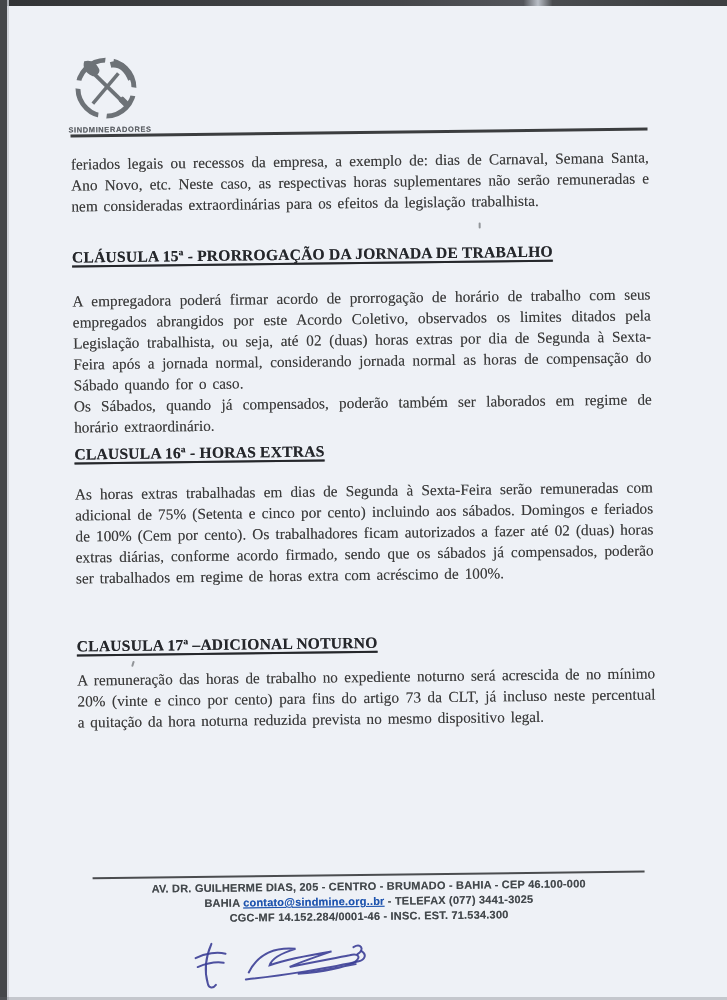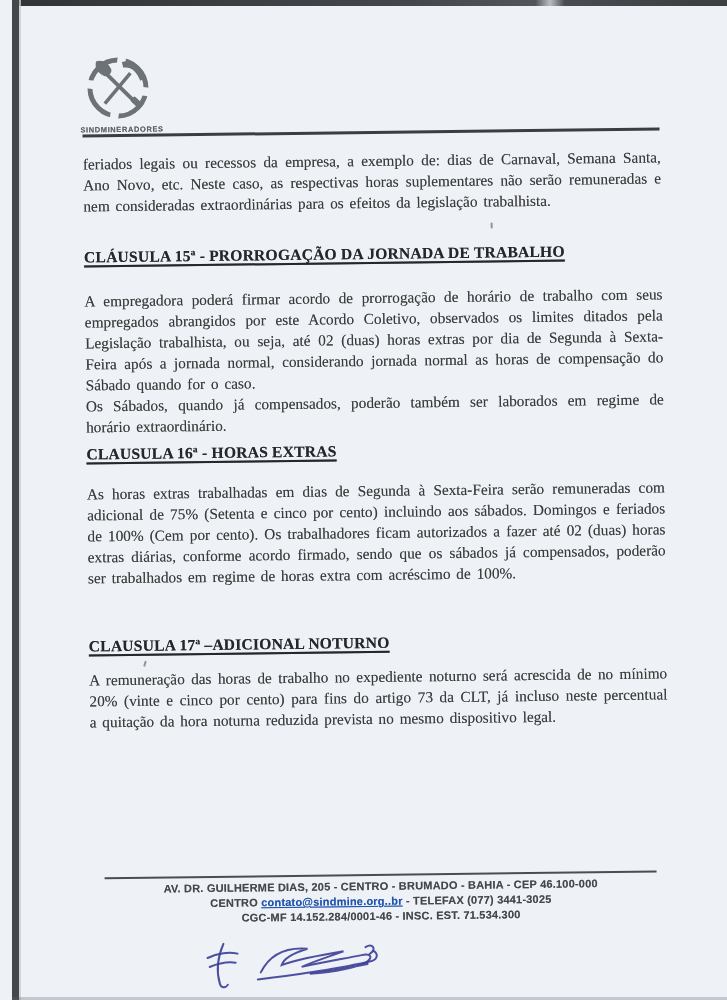--- a/index.html
+++ b/index.html
@@ -1,21 +1,21 @@
 <!DOCTYPE html>
 <html><head>
 <meta charset="utf-8">
 <style>
   html,body{margin:0;padding:0;}
   body{
     width:727px;height:1000px;position:relative;overflow:hidden;
     background:#eef1f6;
     font-family:"Liberation Serif", serif;
   }
-  .page{position:absolute;inset:0;margin-left:12px;}
+  .page{position:absolute;inset:0;}
   
   .edge-top{
     position:absolute;top:0;left:0;width:727px;height:6px;
     background:linear-gradient(to right,#323436 0%,#45474a 55%,#53555a 72%,#b9bec6 74%,#4a4c4f 76%,#3a3c3e 100%);
     z-index:5;
   }
   .edge-left{
     position:absolute;top:0;left:0;width:7px;height:1000px;
     background:#45474a;z-index:5;
   }
@@ -148,21 +148,21 @@
     </h2>
     <div class="artifact-tick" style="left:130px;top:658px;transform:rotate(18deg)"></div>
     <div class="tblock" style="top:666px">
       <p>A remuneração das horas de trabalho no expediente noturno será acrescida de no mínimo 20% (vinte e cinco por cento) para fins do artigo 73 da CLT, já incluso neste percentual a quitação da hora noturna reduzida prevista no mesmo dispositivo legal.</p>
     </div>
 
     <div class="footer-rule"></div>
     <div class="footer-text">
       <div>AV. DR. GUILHERME DIAS, 205 - CENTRO - BRUMADO - BAHIA - CEP 46.100-000</div>
       <div>
-        <span>CENTRO</span>
+        <span>BAHIA</span>
         <a class="email-link">contato@sindmine.org..br</a>
         <span>- TELEFAX (077) 3441-3025</span>
       </div>
       <div>CGC-MF 14.152.284/0001-46 - INSC. EST. 71.534.300</div>
     </div>
 
     <div class="signatures">
       <svg width="185" height="52" viewBox="0 0 185 52">
 
         <path class="sig-stroke" d="M28,4 C23,15 20,30 24,44 C25,48 29,49 32,45"></path>

